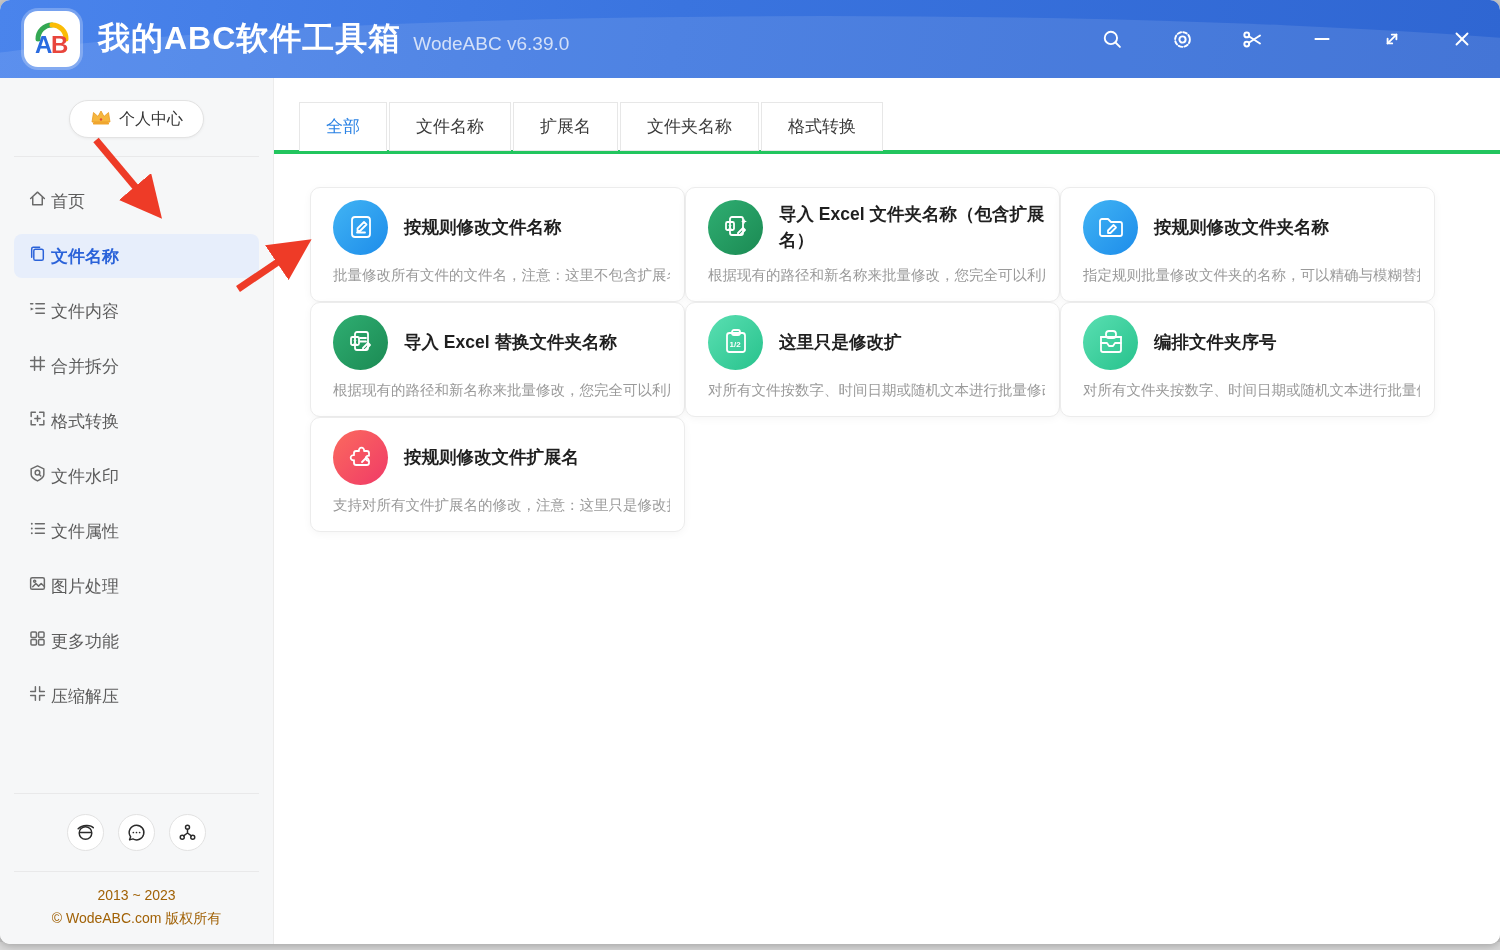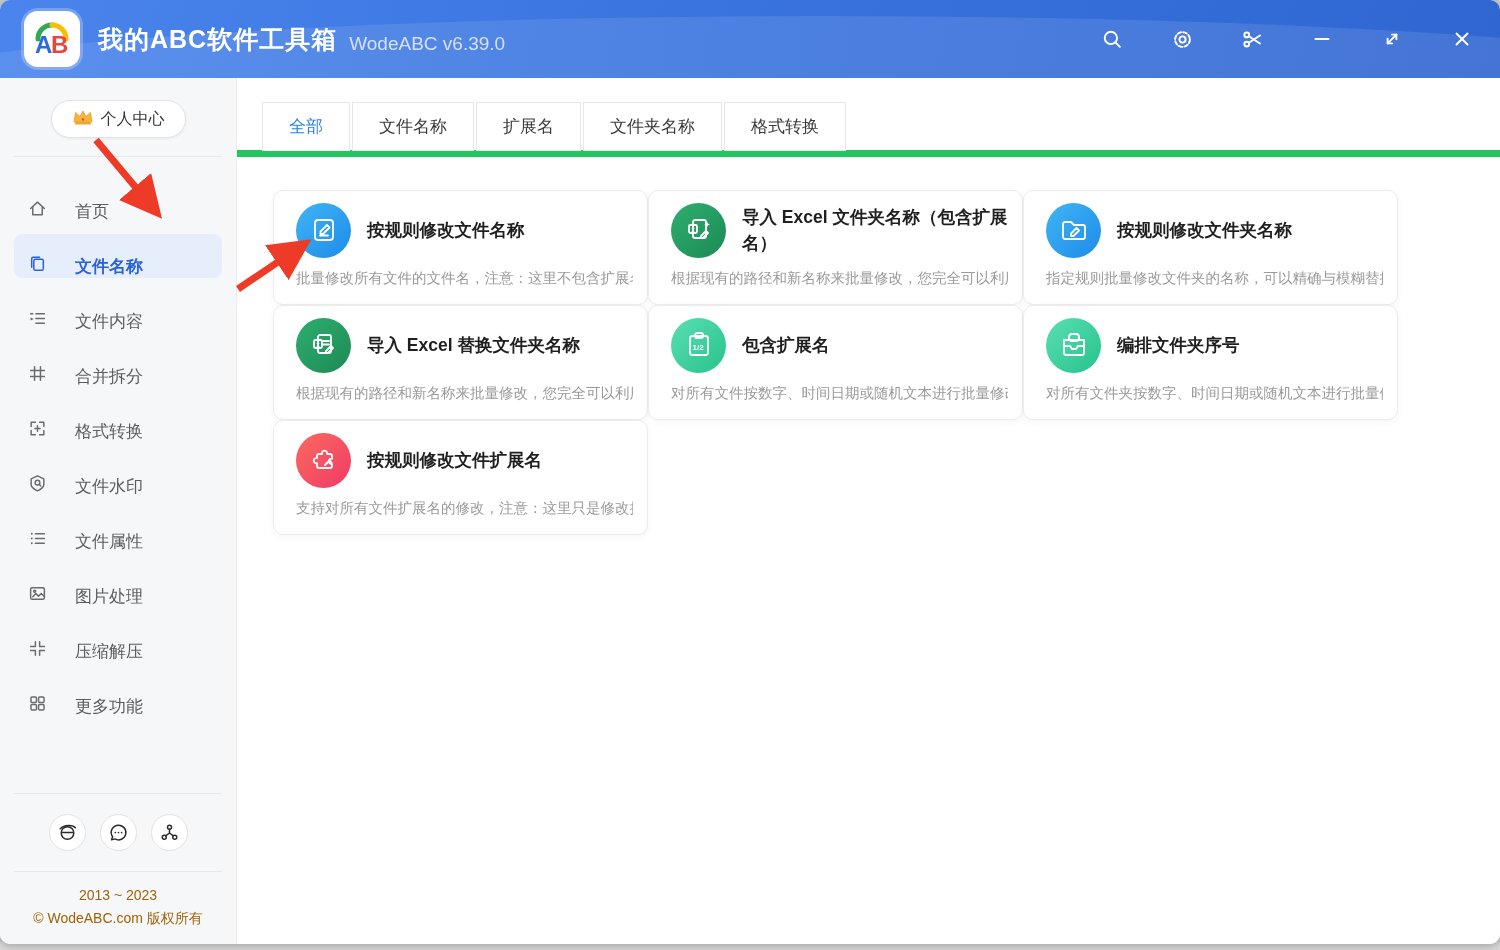--- a/index.html
+++ b/index.html
@@ -12,52 +12,52 @@
   .taskbar-strip { position:absolute; left:0; bottom:0; width:1500px; height:8px; background:#d9d9d9; }
 
   
   .titlebar { position:relative; height:78px; background:linear-gradient(100deg,#4a84ec 0%,#3a74df 45%,#2f66d2 100%); overflow:hidden; }
   .titlebar::after { content:""; position:absolute; left:-10%; bottom:-120%;
      width:130%; height:200%; border-radius:50%;
      background:rgba(255,255,255,0.10); }
   .tb-inner { position:relative; z-index:2; display:flex; align-items:center; height:100%; padding:0 24px; }
   .logo { width:56px; height:56px; background:#fff; border-radius:14px; display:flex;
           align-items:center; justify-content:center; box-shadow:0 0 0 3px rgba(255,255,255,.25); }
-  .app-title { color:#fff; font-size:25px; font-weight:bold; margin-left:18px; letter-spacing:1px; }
+  .app-title { color:#fff; font-size:32px; font-weight:bold; margin-left:18px; letter-spacing:1px; }
   .version { color:rgba(255,255,255,.75); font-size:19px; margin-left:12px; margin-top:10px; }
   .tb-actions { margin-left:auto; display:flex; align-items:center; gap:42px; }
   .tb-btn { width:28px; height:28px; display:flex; align-items:center; justify-content:center; cursor:pointer; }
   .tb-btn svg { stroke:#fff; fill:none; stroke-width:1.7; stroke-linecap:round; stroke-linejoin:round; }
 
   
   .bodyrow { display:flex; height:866px; }
-  .sidebar { width:237px; background:#f6f7f8; display:flex; flex-direction:column; border-right:1px solid #ececec; }
+  .sidebar { width:274px; background:#f6f7f8; display:flex; flex-direction:column; border-right:1px solid #ececec; }
   .main { flex:1; background:#fff; position:relative; }
 
   
   .profile-wrap { padding:22px 0 18px 0; display:flex; justify-content:center; }
   .profile-btn { display:flex; align-items:center; gap:7px; background:#fff; border:1px solid #e3e3e3;
                  border-radius:19px; padding:7px 20px; font-size:16px; color:#333; cursor:pointer;
                  box-shadow:0 1px 3px rgba(0,0,0,.05); }
   .divider { height:1px; background:#e9e9ea; margin:0 14px; }
   .nav { padding:22px 14px 0 14px; }
-  .nav-item { display:flex; align-items:flex-end; gap:28px; height:44px; padding:0 14px; margin-bottom:11px;
+  .nav-item { display:flex; align-items:center; gap:4px; height:44px; padding:0 14px; margin-bottom:11px;
               border-radius:8px; font-size:17px; color:#5c5c5c; cursor:pointer; }
   .nav-item svg { stroke:#6b6b6b; fill:none; stroke-width:1.4; stroke-linecap:round; stroke-linejoin:round; flex:0 0 auto; }
   .nav-item.active { background:#e7eefb; color:#2a62d9; font-weight:bold; }
   .nav-item.active svg { stroke:#2a62d9; }
   .side-bottom { margin-top:auto; padding-bottom:14px; }
   .social-row { display:flex; justify-content:center; gap:14px; padding:20px 0; }
   .social-btn { width:37px; height:37px; border-radius:50%; background:#fff; border:1px solid #e2e2e2;
                 display:flex; align-items:center; justify-content:center; cursor:pointer; }
   .social-btn svg { stroke:#2b2b2b; fill:none; stroke-width:1.4; stroke-linecap:round; stroke-linejoin:round; }
   .copyright { text-align:center; color:#a16207; font-size:14px; line-height:23px; padding-top:12px; }
 
   
-  .tabs { display:flex; align-items:flex-end; padding:23px 0 0 25px; border-bottom:7px solid #22c55e; }
+  .tabs { display:flex; align-items:flex-end; padding:23px 0 0 25px; border-bottom:4px solid #22c55e; }
   .tab { border:1px solid #e7e7e7; border-bottom:none; background:#fff; padding:12px 26px;
          font-size:17px; color:#3a3a3a; cursor:pointer; margin-right:2px; position:relative; top:1px;
          border-bottom:1px solid #e7e7e7; }
   .tab.active { color:#2a82e4; border-bottom:1px solid #fff; }
 
   
   .cards { display:grid; grid-template-columns:repeat(3,375px); grid-auto-rows:115px; 
            padding:33px 0 0 36px; }
   .card { position:relative; background:#fff; border:1px solid #ececec; border-radius:10px;
           padding:11px 14px 10px 22px; box-shadow:0 2px 8px rgba(0,0,0,.04); cursor:pointer; overflow:hidden; }
@@ -211,32 +211,32 @@
           <div class="nav-item">
             <span><svg width="19" height="19" viewBox="0 0 18 18">
                   <rect x="2.5" y="3.5" width="13" height="11" rx="1.5"></rect>
                   <path d="M4.5 12 l3-3 2.5 2.5 L12.5 9 l3 2.8"></path>
                   <circle cx="6.3" cy="6.8" r="1"></circle>
                 </svg></span>
             <span>图片处理</span>
           </div>
           <div class="nav-item">
             <span><svg width="19" height="19" viewBox="0 0 18 18">
-                  <path d="M7 2.5 V7 H2.5 M11 2.5 V7 H15.5 M7 15.5 V11 H2.5 M11 15.5 V11 H15.5"></path>
-                </svg></span>
-            <span>压缩解压</span>
-          </div>
-          <div class="nav-item">
-            <span><svg width="19" height="19" viewBox="0 0 18 18">
                   <rect x="2.8" y="2.8" width="5.2" height="5.2" rx="1"></rect>
                   <rect x="10" y="2.8" width="5.2" height="5.2" rx="1"></rect>
                   <rect x="2.8" y="10" width="5.2" height="5.2" rx="1"></rect>
                   <rect x="10" y="10" width="5.2" height="5.2" rx="1"></rect>
                 </svg></span>
             <span>更多功能</span>
+          </div>
+          <div class="nav-item">
+            <span><svg width="19" height="19" viewBox="0 0 18 18">
+                  <path d="M7 2.5 V7 H2.5 M11 2.5 V7 H15.5 M7 15.5 V11 H2.5 M11 15.5 V11 H15.5"></path>
+                </svg></span>
+            <span>压缩解压</span>
           </div>
         </div>
 
         <div class="side-bottom">
           <div class="divider"></div>
           <div class="social-row">
             <div class="social-btn">
               <svg width="21" height="21" viewBox="0 0 20 20">
                   <circle cx="10" cy="10.5" r="6"></circle>
                   <path d="M5 10 H15"></path>
@@ -340,21 +340,21 @@
 
           <div class="card">
             <div class="card-head">
               <div class="card-ico ico-teal">
                 <svg width="30" height="30" viewBox="0 0 30 30">
                     <rect x="6" y="6" width="18" height="19" rx="2.5"></rect>
                     <rect x="11" y="3" width="8" height="5" rx="2"></rect>
                     <text x="8.5" y="19.5" font-size="8" font-weight="bold" fill="#fff" stroke="none" font-family="Liberation Sans,sans-serif">1/2</text>
                   </svg>
               </div>
-              <div class="card-title">包含扩展名</div>
+              <div class="card-title">这里只是修改扩</div>
             </div>
             <div class="card-desc">对所有文件按数字、时间日期或随机文本进行批量修改</div>
           </div>
 
           <div class="card">
             <div class="card-head">
               <div class="card-ico ico-teal">
                 <svg width="30" height="30" viewBox="0 0 30 30">
                     <path d="M5 10 V23 a2 2 0 0 0 2 2 h16 a2 2 0 0 0 2-2 V10"></path>
                     <rect x="10" y="4" width="10" height="7" rx="3"></rect>

